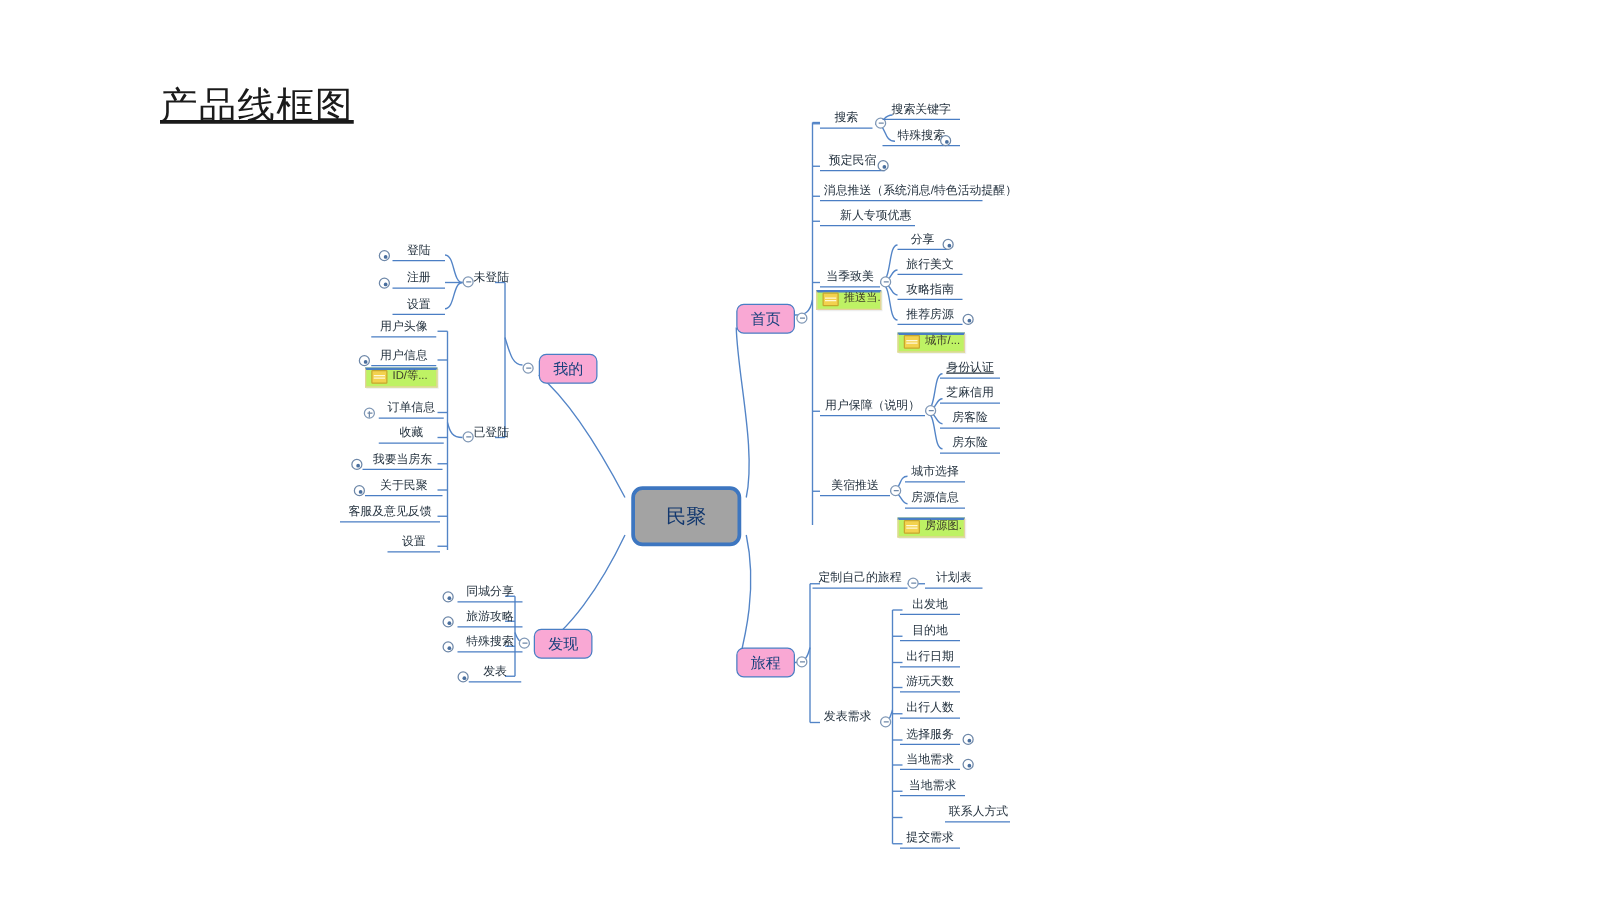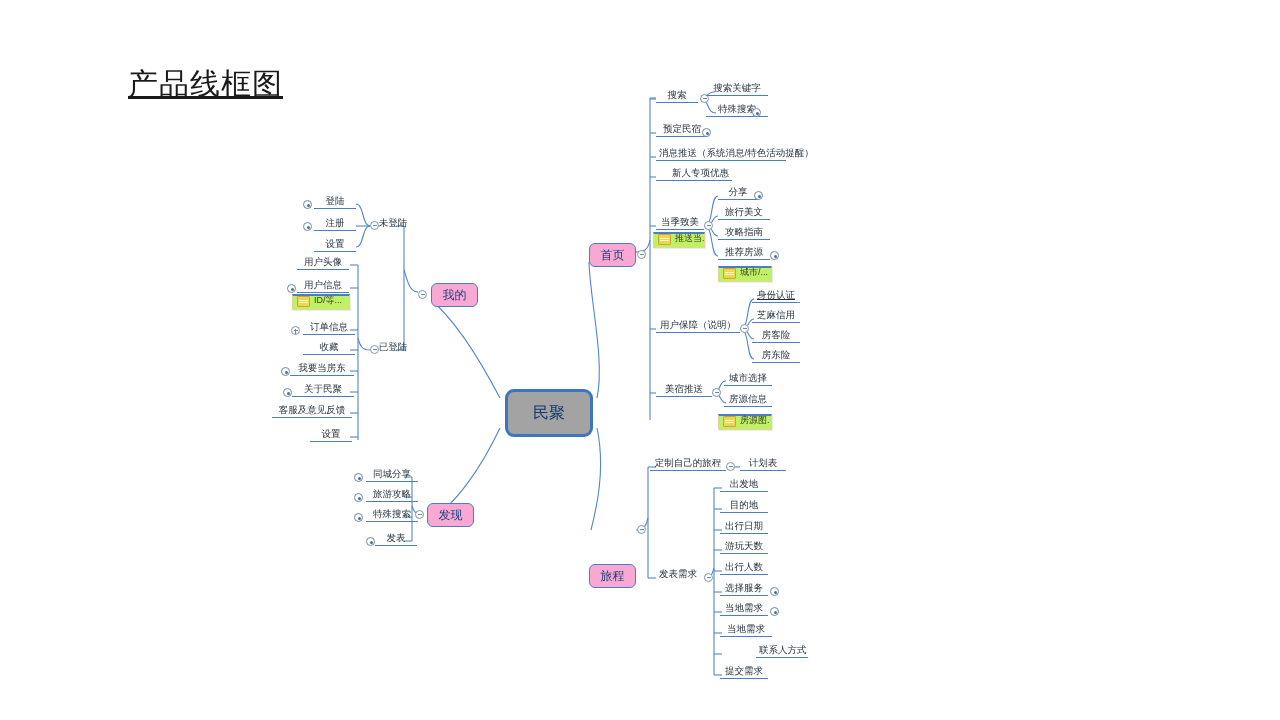--- a/index.html
+++ b/index.html
@@ -193,21 +193,21 @@
       <path d="M714,654 L722,654"></path>
       <path d="M714,675 L722,675"></path>
     </g>
   </svg>
 
   <div class="node-root" style="left:505px;top:389px;width:88px;height:48px;">民聚</div>
 
   <div class="node-main" style="left:589px;top:243px;width:47px;height:24px;">首页</div>
   <div class="node-main" style="left:431px;top:283px;width:47px;height:24px;">我的</div>
   <div class="node-main" style="left:427px;top:503px;width:47px;height:24px;">发现</div>
-  <div class="node-main" style="left:589px;top:518px;width:47px;height:24px;margin-top:46px;">旅程</div>
+  <div class="node-main" style="left:589px;top:518px;width:47px;height:24px;">旅程</div>
 
   <div class="tog" style="left:637px;top:250px;"></div>
   <div class="tog" style="left:418px;top:290px;"></div>
   <div class="tog" style="left:415px;top:510px;"></div>
   <div class="tog" style="left:637px;top:525px;"></div>
 
   <div class="node-leaf" style="left:656px;top:88px;width:42px;">搜索</div>
   <div class="tog" style="left:700px;top:94px;"></div>
   <div class="node-leaf" style="left:706px;top:81px;width:62px;">搜索关键字</div>
   <div class="node-leaf" style="left:706px;top:102px;width:62px;">特殊搜索</div>

